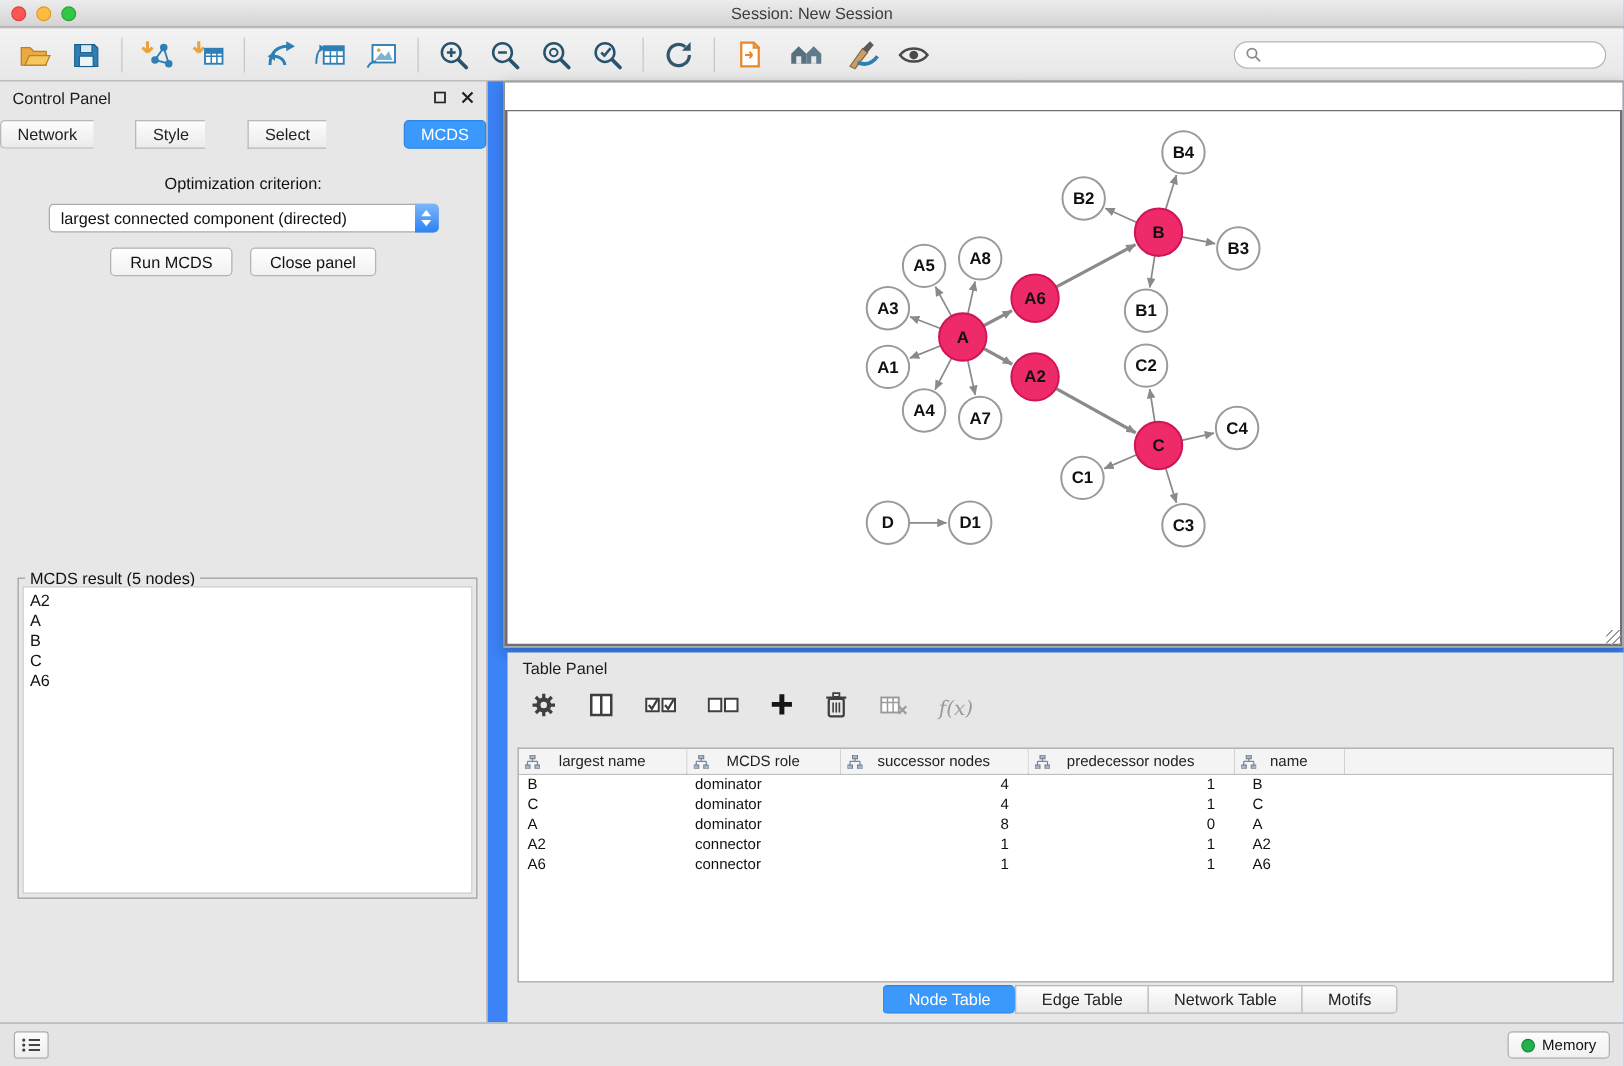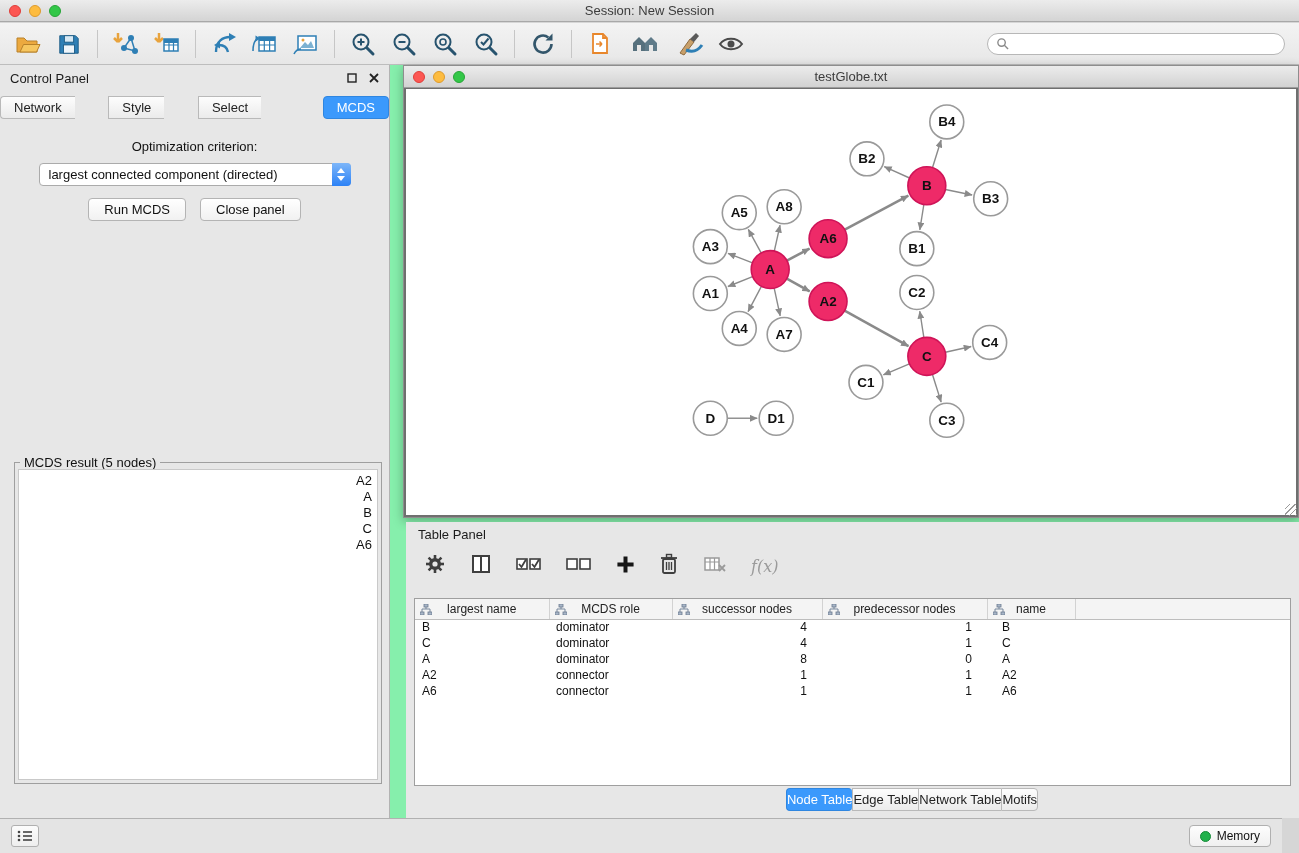--- a/index.html
+++ b/index.html
@@ -16,40 +16,40 @@
   .light.green{background:#33c748;border:1px solid #27a537;}
 
   
   .toolbar{position:absolute;top:23px;left:0;right:0;height:42px;background:linear-gradient(#f3f3f3,#e7e7e7);border-bottom:1px solid #bdbdbd;display:flex;align-items:center;padding:0 10px;gap:5px;}
   .tb-btn{width:36px;height:34px;display:flex;align-items:center;justify-content:center;border-radius:4px;cursor:default;}
   .tb-sep{width:1px;height:28px;background:#c6c6c6;margin:0 5px;}
   .search-box{margin-left:auto;margin-right:4px;width:298px;height:22px;border:1px solid #b7b7b7;border-radius:11px;background:#fff;display:flex;align-items:center;padding:0 8px;gap:5px;}
   .search-box input{border:none;outline:none;flex:1;font-size:12px;font-family:"Liberation Sans",sans-serif;background:transparent;color:#333;}
 
   
-  .workspace{position:absolute;top:65px;left:0;width:1299px;height:753px;background:#86efac;}
+  .workspace{position:absolute;top:65px;left:0;width:1299px;height:753px;background:#3b82f6;}
 
   
   .control-panel{position:absolute;left:0;top:0;width:390px;height:753px;background:#e7e7e7;border-right:1px solid #b3b3b3;}
   .panel-header{height:26px;display:flex;align-items:center;padding:0 10px;font-size:13px;color:#1c1c1c;}
   .panel-controls{margin-left:auto;display:flex;gap:12px;align-items:center;}
   .cp-tabs{display:flex;justify-content:space-between;margin-top:5px;}
   .cp-tab{font-size:13px;padding:3px 13px;border:1px solid #b9b9b9;border-right:none;background:linear-gradient(#fdfdfd,#ebebeb);color:#222;cursor:default;}
   .cp-tab:first-child{border-radius:4px 0 0 4px;}
   .cp-tab:last-child{border-right:1px solid #b9b9b9;border-radius:0 4px 4px 0;}
   .cp-tab.active{background:#3b99fc;color:#fff;border-color:#2f86e0;border-radius:4px;margin-left:28px;}
   .opt-label{text-align:center;font-size:13px;margin-top:20px;color:#111;}
   .dropdown{margin:9px auto 0;width:312px;height:23px;background:#fff;border:1px solid #ababab;border-radius:4px;display:flex;align-items:center;position:relative;padding-left:9px;font-size:13px;color:#111;cursor:default;}
   .dd-stepper{position:absolute;right:-1px;top:-1px;height:23px;width:19px;background:linear-gradient(#7db6f9,#2c82f6);border-radius:0 4px 4px 0;display:flex;flex-direction:column;align-items:center;justify-content:center;}
   .tri{width:0;height:0;border-left:4px solid transparent;border-right:4px solid transparent;}
   .tri.up{border-bottom:5px solid #fff;margin-bottom:3px;}
   .tri.down{border-top:5px solid #fff;}
   .cp-buttons{display:flex;justify-content:center;gap:14px;margin-top:12px;}
   .mac-btn{height:23px;padding:0 15px;background:linear-gradient(#ffffff,#f1f1f1);border:1px solid #b4b4b4;border-radius:4px;font-size:13px;color:#111;display:flex;align-items:center;cursor:default;}
-  .result-box{position:absolute;left:14px;top:397px;width:368px;height:322px;border:1px solid #9f9f9f;text-align:right;}
+  .result-box{position:absolute;left:14px;top:397px;width:368px;height:257px;border:1px solid #9f9f9f;}
   .result-title{position:absolute;top:-8px;left:5px;background:#e7e7e7;padding:0 4px;font-size:13px;color:#111;}
   .result-list{position:absolute;left:3px;right:3px;top:6px;bottom:3px;background:#fff;border:1px solid #c9c9c9;overflow:auto;padding:3px 5px;font-size:13px;line-height:16px;color:#111;}
 
   
   .network-window{position:absolute;left:403px;top:0;width:896px;height:453px;background:#fff;border:1px solid #8e8e8e;box-shadow:0 3px 10px rgba(0,0,0,.28);}
   .nw-titlebar{height:22px;background:linear-gradient(#ececec,#d2d2d2);border-bottom:1px solid #9c9c9c;position:relative;display:flex;align-items:center;justify-content:center;}
   .nw-titlebar .title{font-size:13px;color:#3c3c3c;}
   .nw-content{position:absolute;top:22px;left:0;right:0;bottom:0;background:#fff;border:2px solid #6f6f6f;border-top-width:1px;font-weight:bold;}
   .nw-resize{position:absolute;right:1px;bottom:1px;width:12px;height:12px;background:repeating-linear-gradient(135deg,transparent 0 3px,#9a9a9a 3px 4px);}
 
@@ -61,27 +61,27 @@
   .tp-table-wrap{position:absolute;left:8px;top:76px;width:877px;height:188px;background:#fff;border:1px solid #9f9f9f;overflow:hidden;}
   table.node-table{border-collapse:collapse;table-layout:fixed;width:100%;font-size:12px;color:#111;}
   table.node-table th{height:20px;background:#f4f4f4;border-right:1px solid #d2d2d2;border-bottom:1px solid #bdbdbd;font-weight:normal;position:relative;font-size:12px;color:#222;}
   table.node-table th:last-child{border-right:none;}
   .th-inner{display:flex;align-items:center;justify-content:center;gap:5px;padding:0 4px;}
   .tree-icon{position:absolute;left:5px;top:5px;}
   table.node-table td{height:16px;padding:0 7px;white-space:nowrap;overflow:hidden;}
   table.node-table td.num{text-align:right;padding-right:15px;}
   table.node-table td.name-col{padding-left:15px;}
   .tp-tabs{position:absolute;top:266px;left:0;right:0;display:flex;justify-content:center;}
-  .tp-tab{font-size:13px;padding:3px 0;border:1px solid #b9b9b9;border-right:none;background:linear-gradient(#fdfdfd,#ebebeb);color:#222;cursor:default;}
+  .tp-tab{font-size:13px;padding:3px 20px;border:1px solid #b9b9b9;border-right:none;background:linear-gradient(#fdfdfd,#ebebeb);color:#222;cursor:default;}
   .tp-tab:first-child{border-radius:4px 0 0 4px;}
   .tp-tab:last-child{border-right:1px solid #b9b9b9;border-radius:0 4px 4px 0;}
   .tp-tab.active{background:#3b99fc;color:#fff;border-color:#2f86e0;border-radius:4px;}
 
   
-  .statusbar{position:absolute;left:0;right:17px;bottom:0;height:35px;background:#e4e4e4;border-top:1px solid #b1b1b1;display:flex;align-items:center;padding:0 11px;}
+  .statusbar{position:absolute;left:0;right:0;bottom:0;height:35px;background:#e4e4e4;border-top:1px solid #b1b1b1;display:flex;align-items:center;padding:0 11px;}
   .sb-list-btn{width:28px;height:22px;border:1px solid #b0b0b0;border-radius:3px;background:linear-gradient(#fcfcfc,#eee);display:flex;align-items:center;justify-content:center;}
   .memory-btn{margin-left:auto;height:22px;border:1px solid #b0b0b0;border-radius:4px;background:linear-gradient(#fdfdfd,#f0f0f0);display:flex;align-items:center;gap:6px;padding:0 10px;font-size:12px;color:#111;}
   .mem-dot{width:11px;height:11px;border-radius:50%;background:#22b14c;border:1px solid #178b39;}
 </style>
 </head>
 <body>
 
 <div class="titlebar">
   <div class="traffic">
     <div class="light red"></div>
@@ -261,28 +261,20 @@
           <div>A2</div>
           <div>A</div>
           <div>B</div>
           <div>C</div>
           <div>A6</div>
         </div>
     </div>
   </div>
 
   <div class="network-window">
-    <div class="nw-titlebar">
-      <div class="traffic" style="top:5px;">
-        <div class="light red"></div>
-        <div class="light yellow"></div>
-        <div class="light green"></div>
-      </div>
-      <div class="title">testGlobe.txt</div>
-    </div>
     <div class="nw-content">
       <svg id="graph-svg" width="100%" height="100%" viewBox="0 0 892 427" preserveAspectRatio="xMidYMid meet">
         <defs>
           <marker id="arrow" viewBox="0 0 10 8" refX="8.5" refY="4" markerWidth="9" markerHeight="7" orient="auto" markerUnits="userSpaceOnUse">
             <path d="M0 0 L9 4 L0 8 Z" fill="#8a8a8a"></path>
           </marker>
         </defs>
         <g id="edge-layer">
             <line x1="355.9223330087103" y1="164.3088058547254" x2="343.0776669912897" y2="140.6911941452746" stroke="#8a8a8a" stroke-width="1.4" marker-end="url(#arrow)"></line>
             <line x1="369.1216786985545" y1="162.4524458565049" x2="374.8783213014455" y2="136.5475541434951" stroke="#8a8a8a" stroke-width="1.4" marker-end="url(#arrow)"></line>

